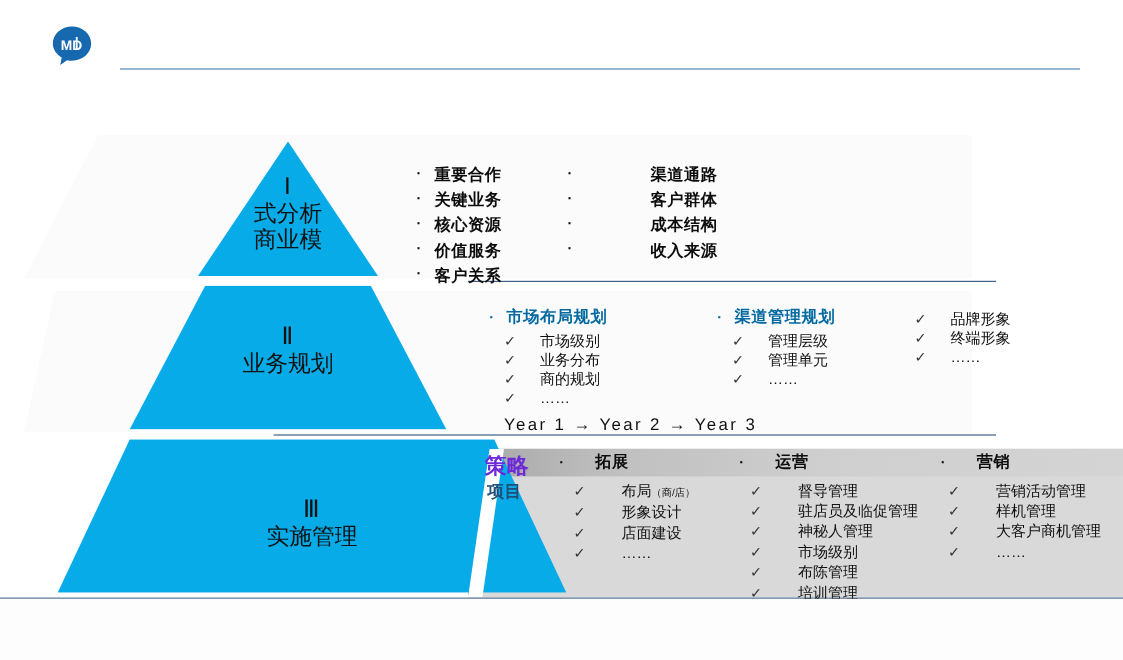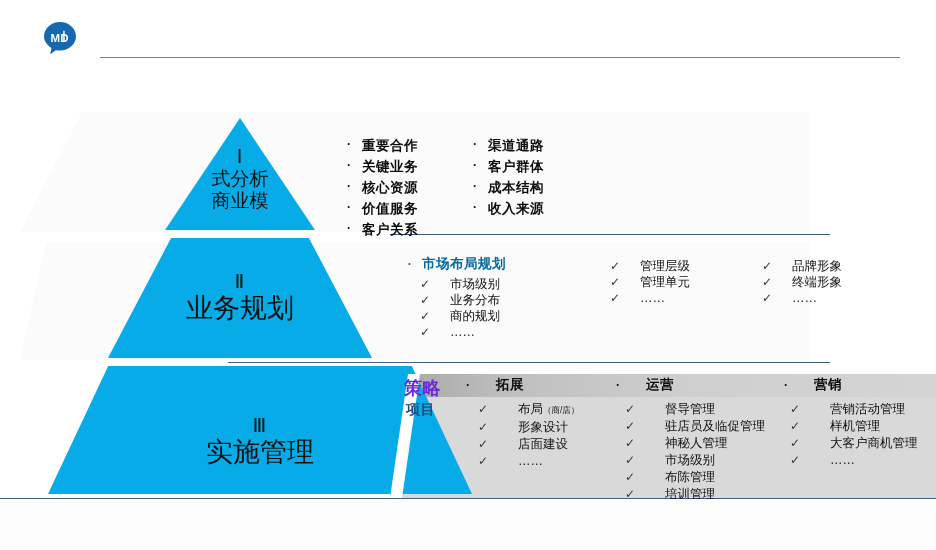--- a/index.html
+++ b/index.html
@@ -92,21 +92,21 @@
     text-align: center;
     color: #111;
     line-height: 1.15;
   }
   .band-num {
     font-size: 20px;
     font-weight: 500;
     letter-spacing: 1px;
   }
   .band-name {
-    font-size: 27px;
+    font-size: 19px;
     font-weight: 500;
   }
   #band1 .band-label { top: 28px; }
   #band1 .band-num { font-size: 19px; }
   #band1 .band-name { font-size: 19px; line-height: 1.18; }
   #band2 .band-label { top: 32px; }
   #band3 .band-label { top: 48px; }
 
   
   .divider {
@@ -124,21 +124,21 @@
     left: 336px; top: 65px;
     width: 330px;
     font-weight: bold;
     font-size: 13.5px;
     color: #0d0d0d;
   }
   #lvl1-content table { border-collapse: collapse; }
   #lvl1-content td { padding: 1.5px 0; vertical-align: top; }
   .bcell { width: 26px; text-align: center; font-size: 12px; font-weight: bold; }
   .lcell { width: 100px; white-space: nowrap; letter-spacing: .5px; }
-  .lcell2 { width: 110px; white-space: nowrap; letter-spacing: .5px; padding-left: 14px; }
+  .lcell2 { width: 110px; white-space: nowrap; letter-spacing: .5px; padding-left: 14px; text-align: right; }
 
   
   #lvl2-content {
     position: absolute;
     left: 398px; top: 185px;
     width: 530px;
     font-size: 12px;
   }
   .cols2 { display: flex; gap: 0px; }
   .col2 { }
@@ -375,20 +375,21 @@
               <span class="chk">✓</span>
               <span class="ctxt">商的规划</span>
             </div>
             <div class="c-item">
               <span class="chk">✓</span>
               <span class="ctxt">……</span>
             </div>
           </div>
         </div>
         <div class="col2 c2">
+          <div class="c-head"><span class="dot">·</span><span class="ht">渠道管理规划</span></div>
           <div class="c-items">
             <div class="c-item">
               <span class="chk">✓</span>
               <span class="ctxt">管理层级</span>
             </div>
             <div class="c-item">
               <span class="chk">✓</span>
               <span class="ctxt">管理单元</span>
             </div>
             <div class="c-item">
@@ -408,20 +409,21 @@
               <span class="ctxt">终端形象</span>
             </div>
             <div class="c-item">
               <span class="chk">✓</span>
               <span class="ctxt">……</span>
             </div>
           </div>
         </div>
       </div>
   </div>
+  <div id="year-line">Year 1  →  Year 2  →  Year 3</div>
 
   <div id="strategy-label">策略</div>
   <div id="project-label">项目</div>
 
   <div class="l3-head-item" id="l3h1"><span class="dot">·</span><span>拓展</span></div>
   <div class="l3-head-item" id="l3h2"><span class="dot">·</span><span>运营</span></div>
   <div class="l3-head-item" id="l3h3"><span class="dot">·</span><span>营销</span></div>
 
   <div class="l3-col" id="l3c1">
       <div class="l3-item">

